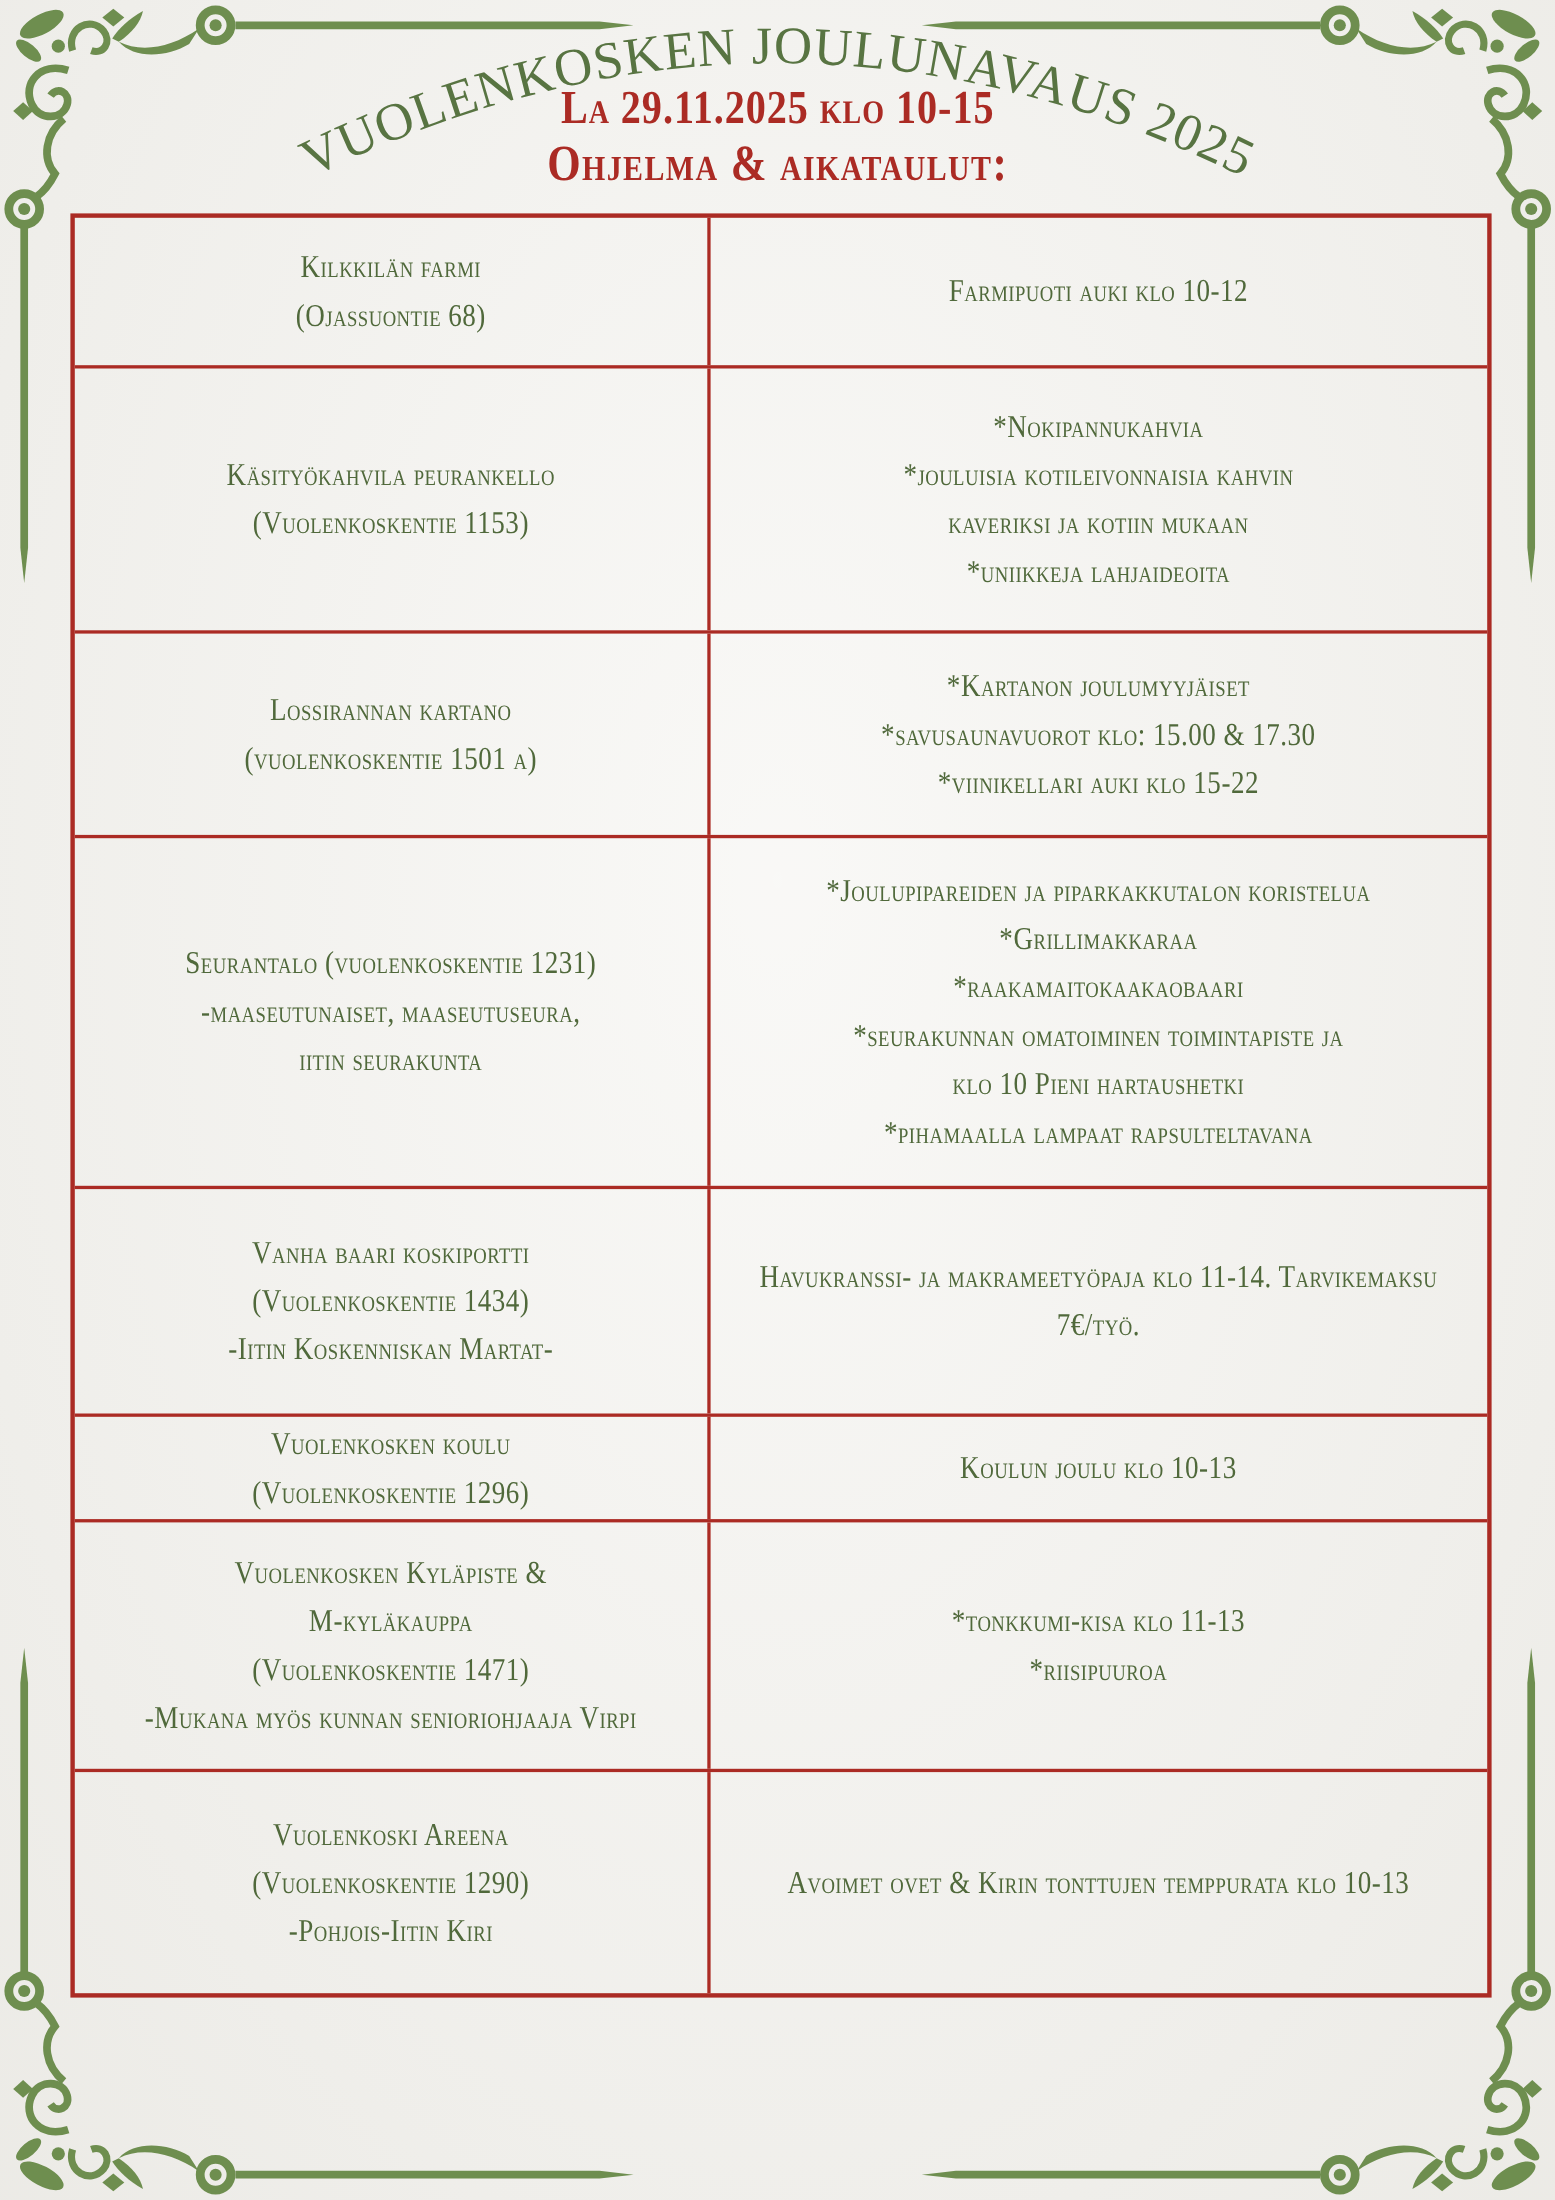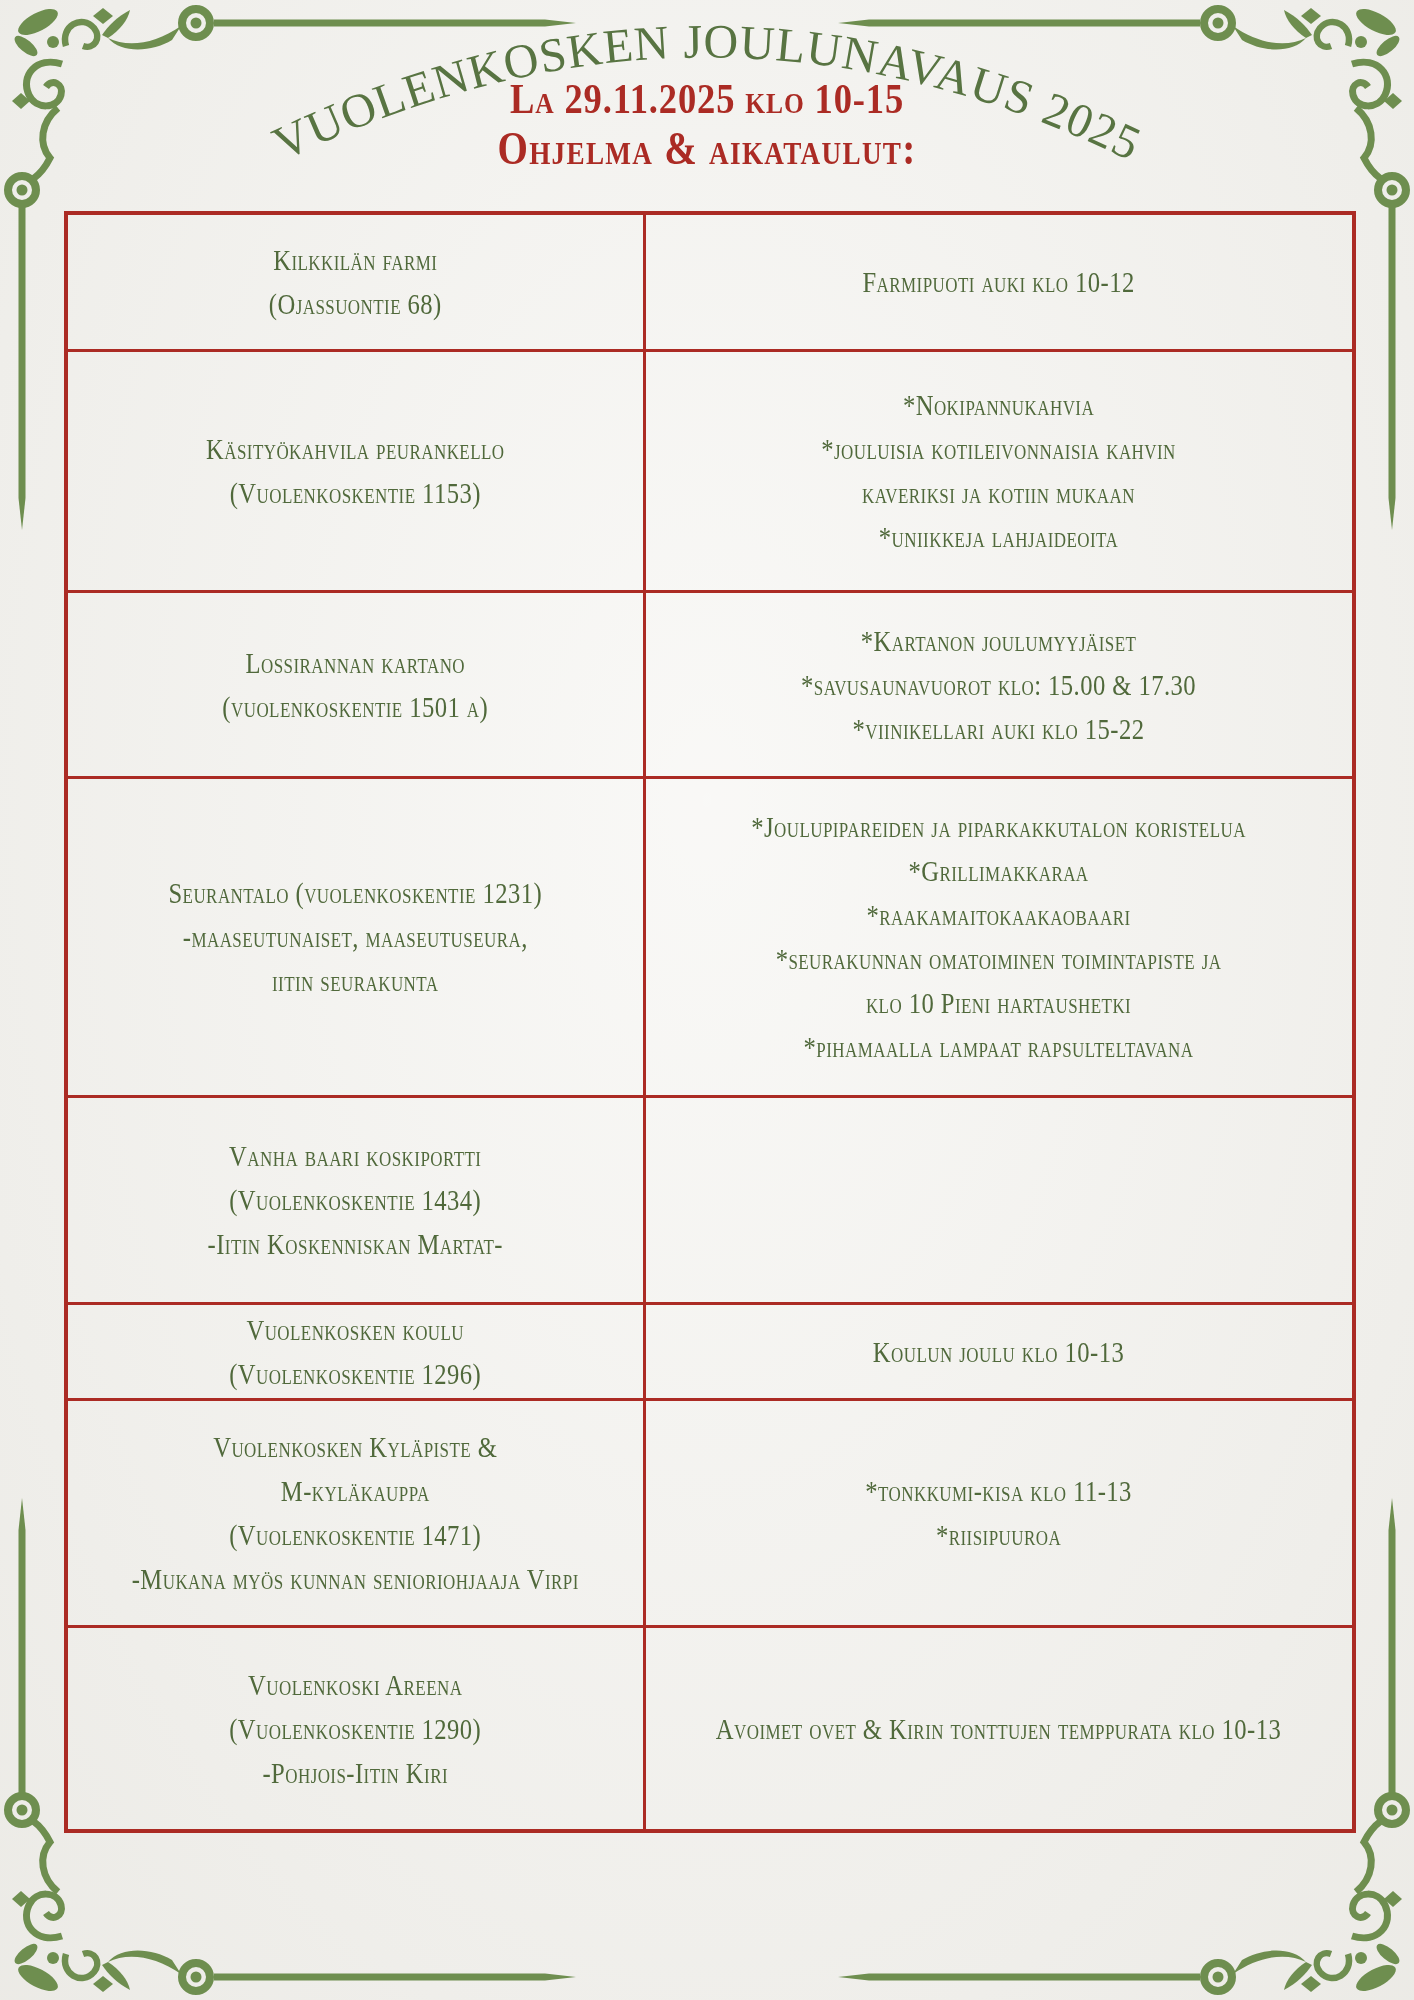--- a/index.html
+++ b/index.html
@@ -22,21 +22,21 @@
     position:absolute;left:0;right:0;text-align:center;
     color:var(--accent-red);
     font-family:"Liberation Serif",serif;
     font-variant:small-caps;font-weight:700;
     transform:scaleX(.85);
     white-space:pre;
   }
   .subtitle.date{top:74px;font-size:43px;letter-spacing:1px;}
   .subtitle.heading{top:122px;font-size:46px;letter-spacing:1.5px;}
   .table{
-    position:absolute;left:64px;top:211px;width:1284px;
+    position:absolute;left:64px;top:194px;width:1284px;
     border:4px solid var(--accent-red);
   }
   .row{
     display:grid;grid-template-columns:578px 1fr;
     border-top:3px solid var(--accent-red);
     box-sizing:border-box;
   }
   .row:first-child{border-top:none;}
   .cell{position:relative;overflow:visible;}
   .cell.loc{border-right:3px solid var(--accent-red);}
@@ -172,20 +172,24 @@
 *pihamaalla lampaat rapsulteltavana</div>
       </div>
     </div>
 
     <div class="row" style="height:207px">
       <div class="cell loc">
         <div class="ct">Vanha baari koskiportti
 (Vuolenkoskentie 1434)
 -Iitin Koskenniskan Martat-</div>
       </div>
+      <div class="cell">
+        <div class="ct">Havukranssi- ja makrameetyöpaja klo 11-14. Tarvikemaksu
+7€/työ.</div>
+      </div>
     </div>
 
     <div class="row" style="height:96px">
       <div class="cell loc">
         <div class="ct">Vuolenkosken koulu
 (Vuolenkoskentie 1296)</div>
       </div>
       <div class="cell">
         <div class="ct">Koulun joulu klo 10-13</div>
       </div>

